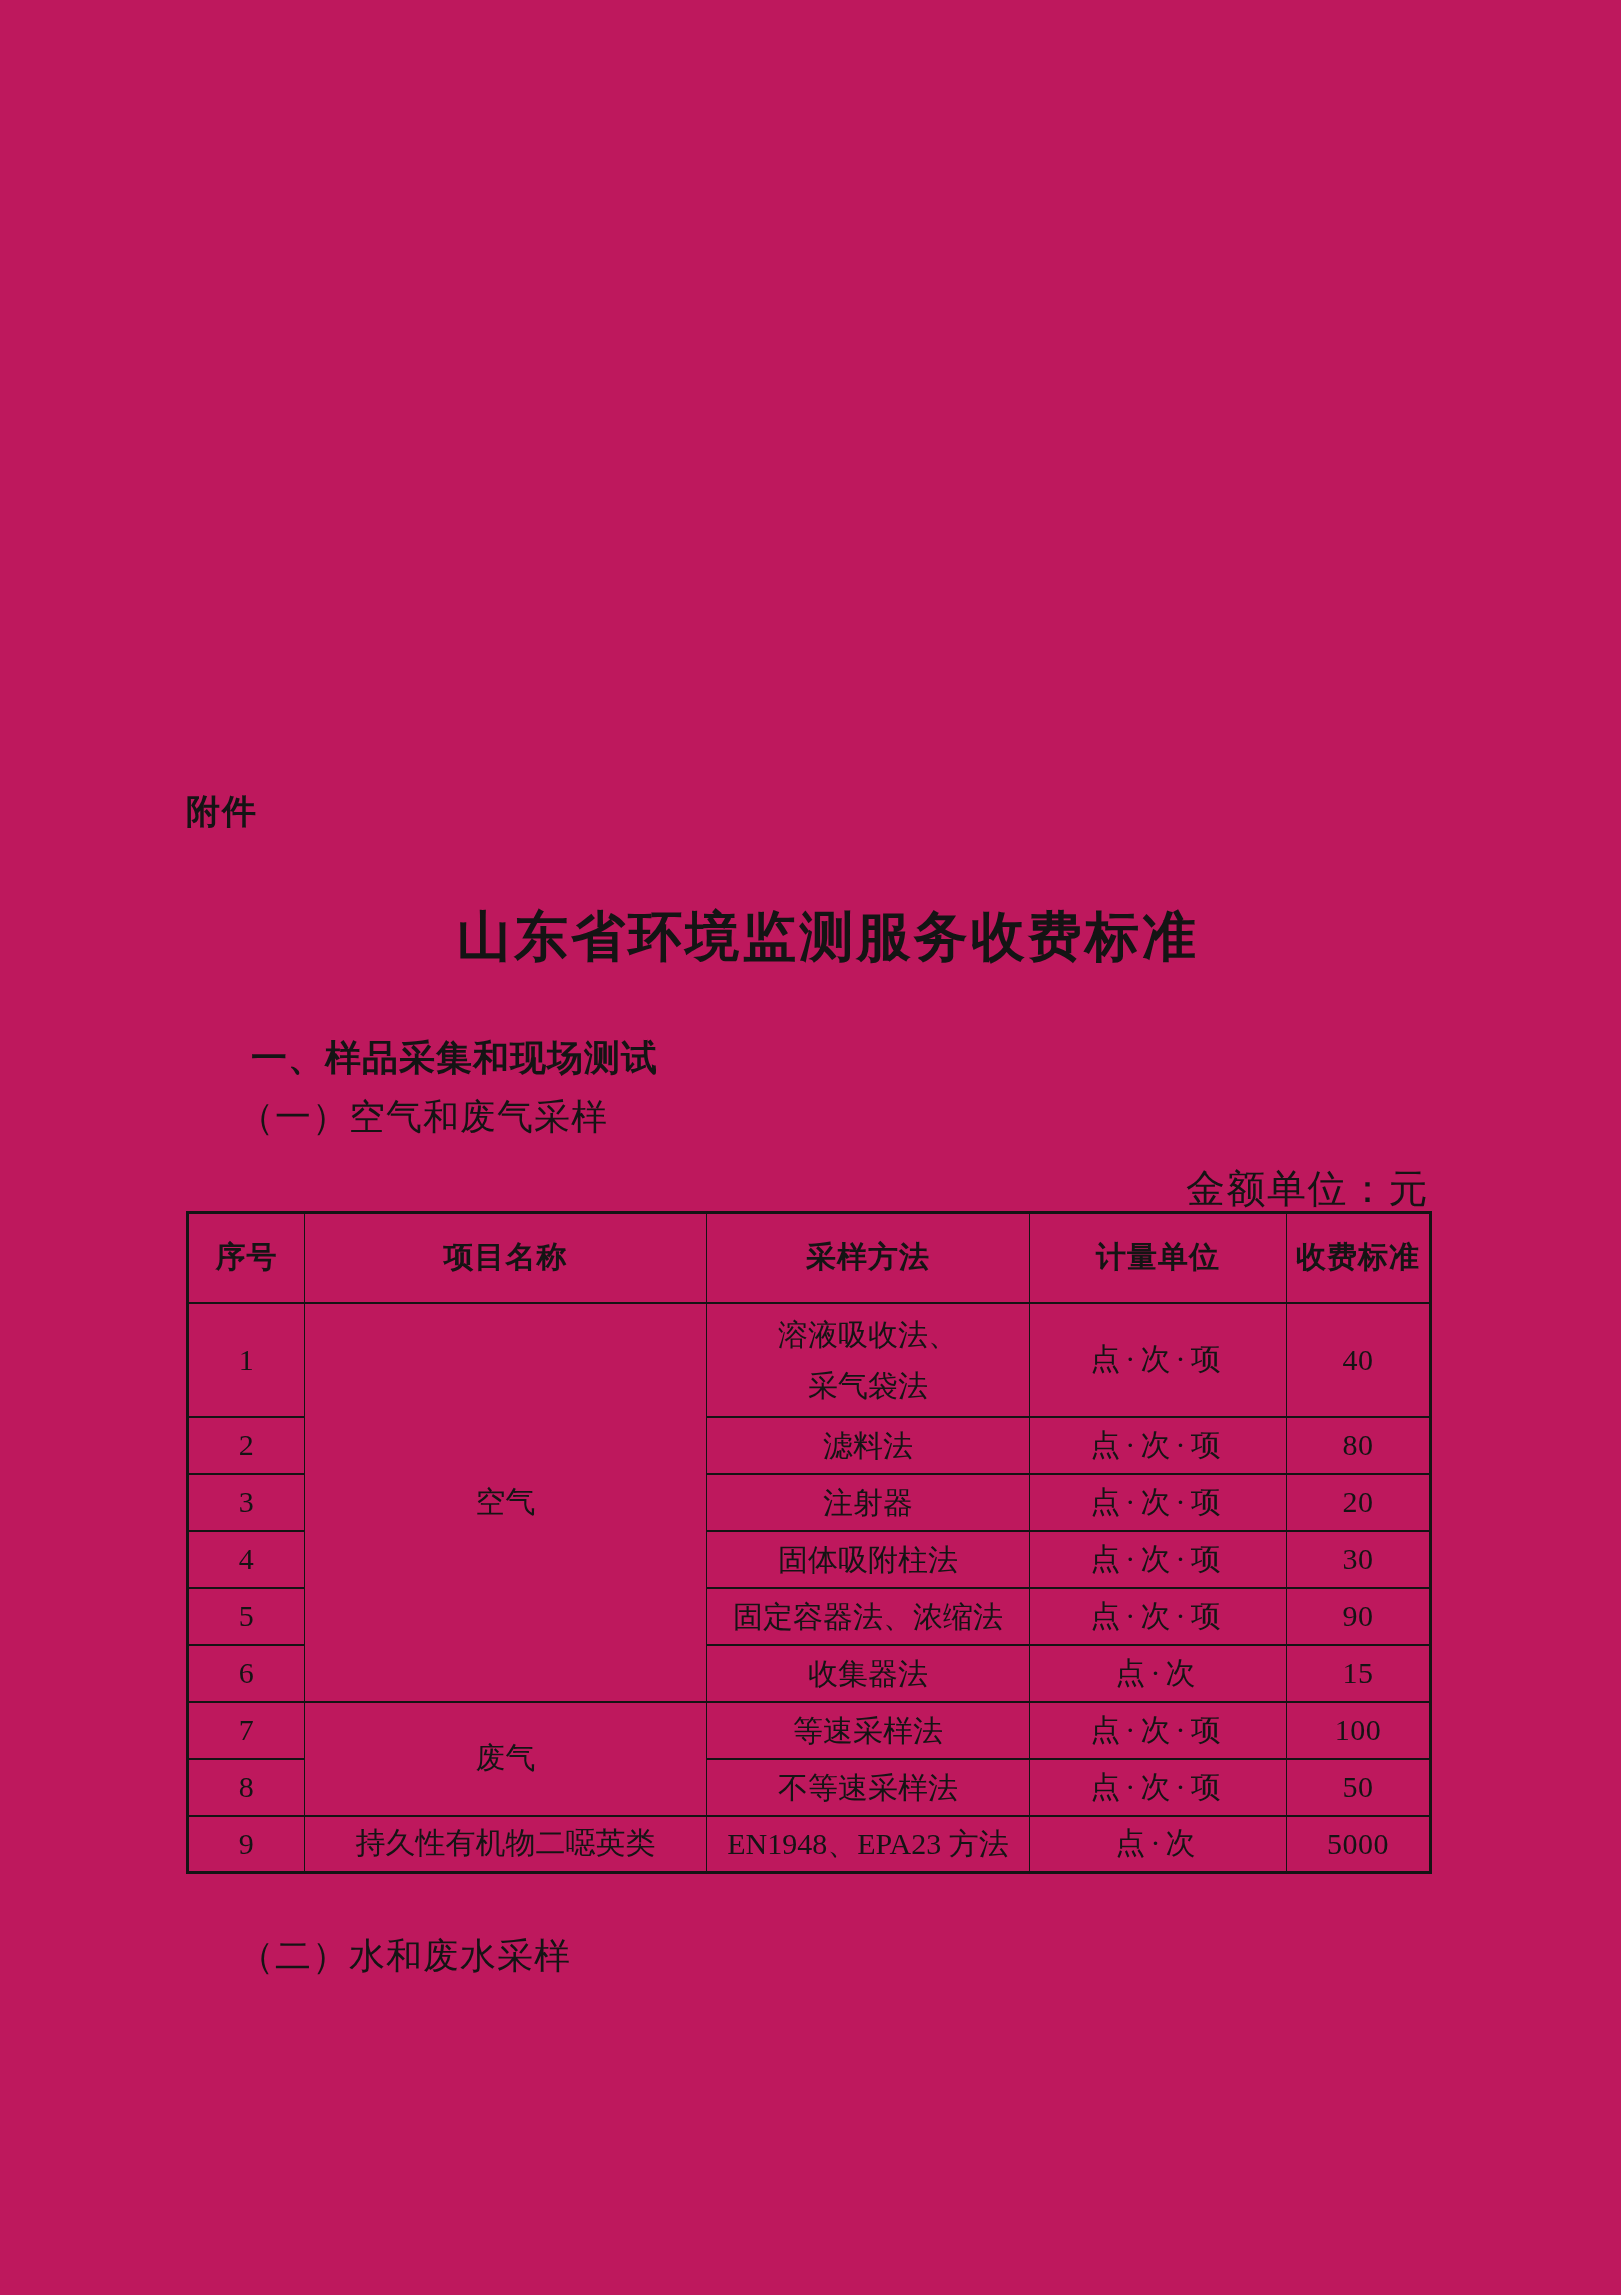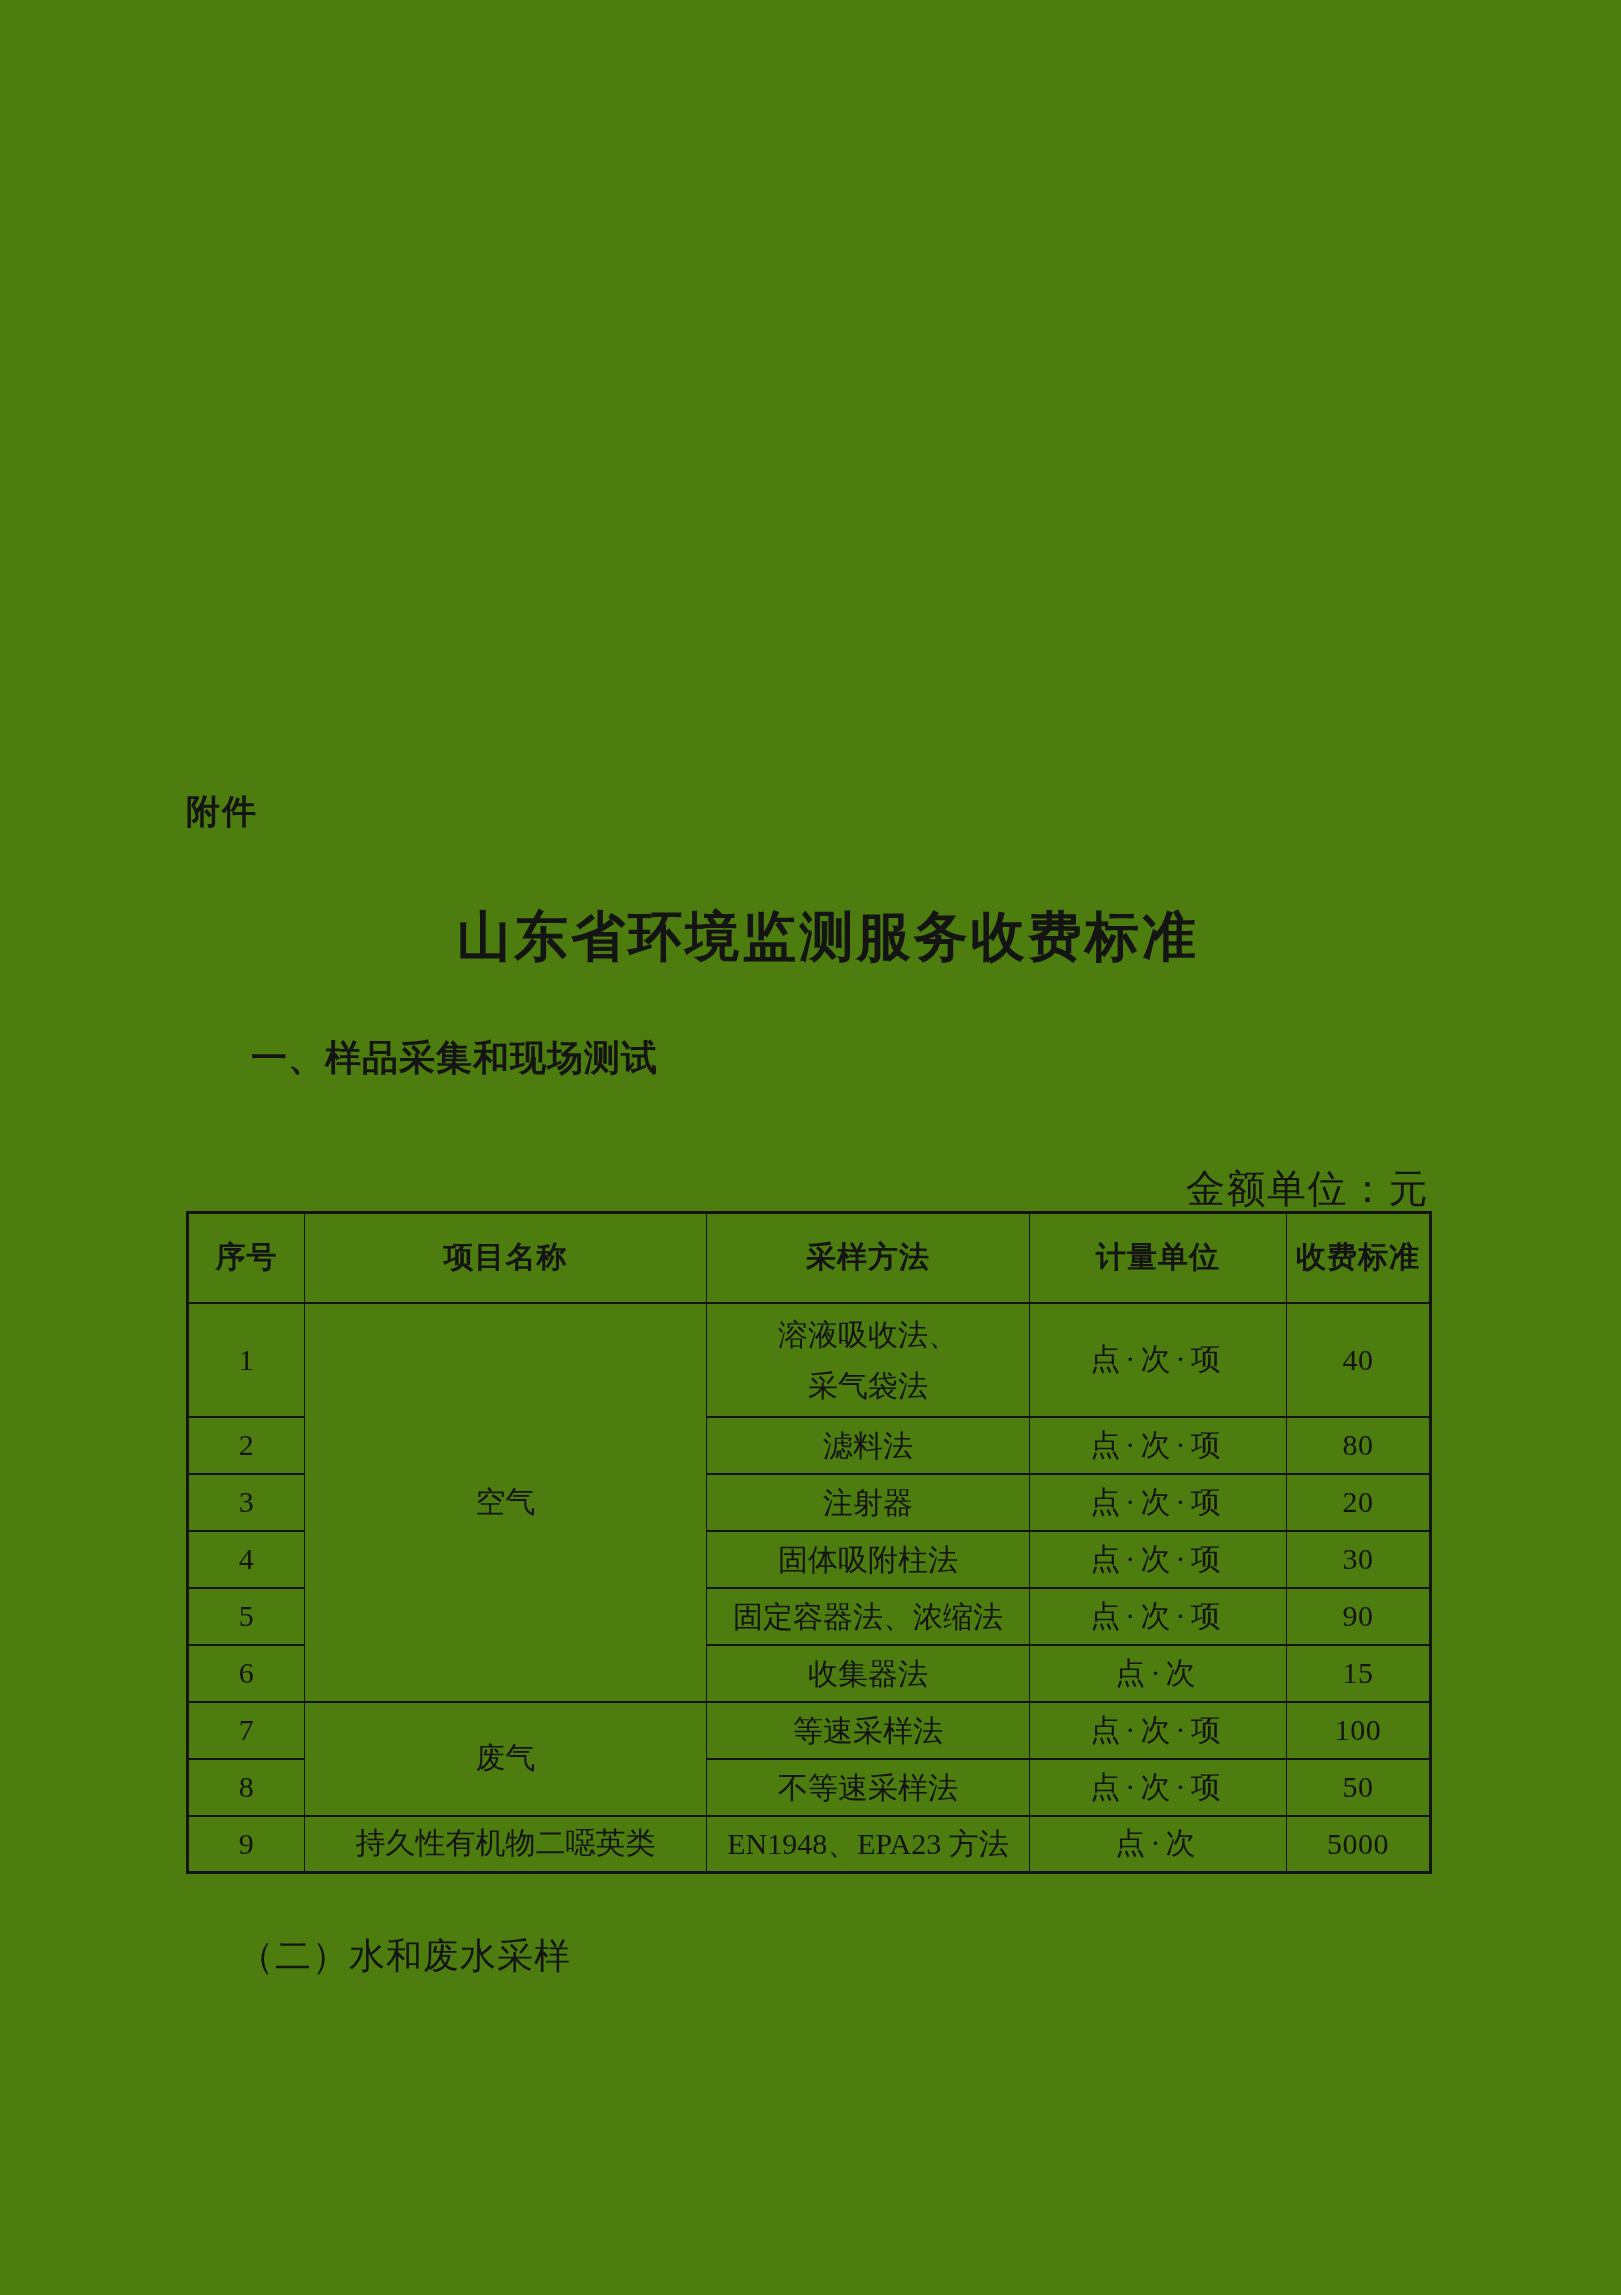--- a/index.html
+++ b/index.html
@@ -1,20 +1,20 @@
 <!DOCTYPE html>
 <html style="font-size:8.2px"><head>
 <meta charset="utf-8">
 <style>
   html, body { margin: 0; padding: 0; background: #ffffff; }
   .page {
     position: relative;
     width: 1622px;
     height: 2295px;
-    background: #4d7c0f;
+    background: #be185d;
     color: #141414;
     overflow: hidden;
   }
   
   .attachment {
     position: absolute; left: 186px; top: 791px;
     font-family: "Liberation Sans", "DejaVu Sans", sans-serif;
     font-weight: 700; font-size: 34px; line-height: 1.2;
     letter-spacing: 2px;
   }
@@ -84,20 +84,21 @@
 <body>
 
 <div class="page">
 
   <div class="attachment">附件</div>
 
   <h1 class="doc-title">山东省环境监测服务收费标准</h1>
 
   <div class="section-heading">一、样品采集和现场测试</div>
 
+  <div class="subsection-heading subsection-air">（一）空气和废气采样</div>
 
   <div class="unit-note">金额单位：元</div>
 
   <table class="fee-table">
     <colgroup>
       <col style="width:117px">
       <col style="width:402px">
       <col style="width:323px">
       <col style="width:257px">
       <col style="width:144px">

